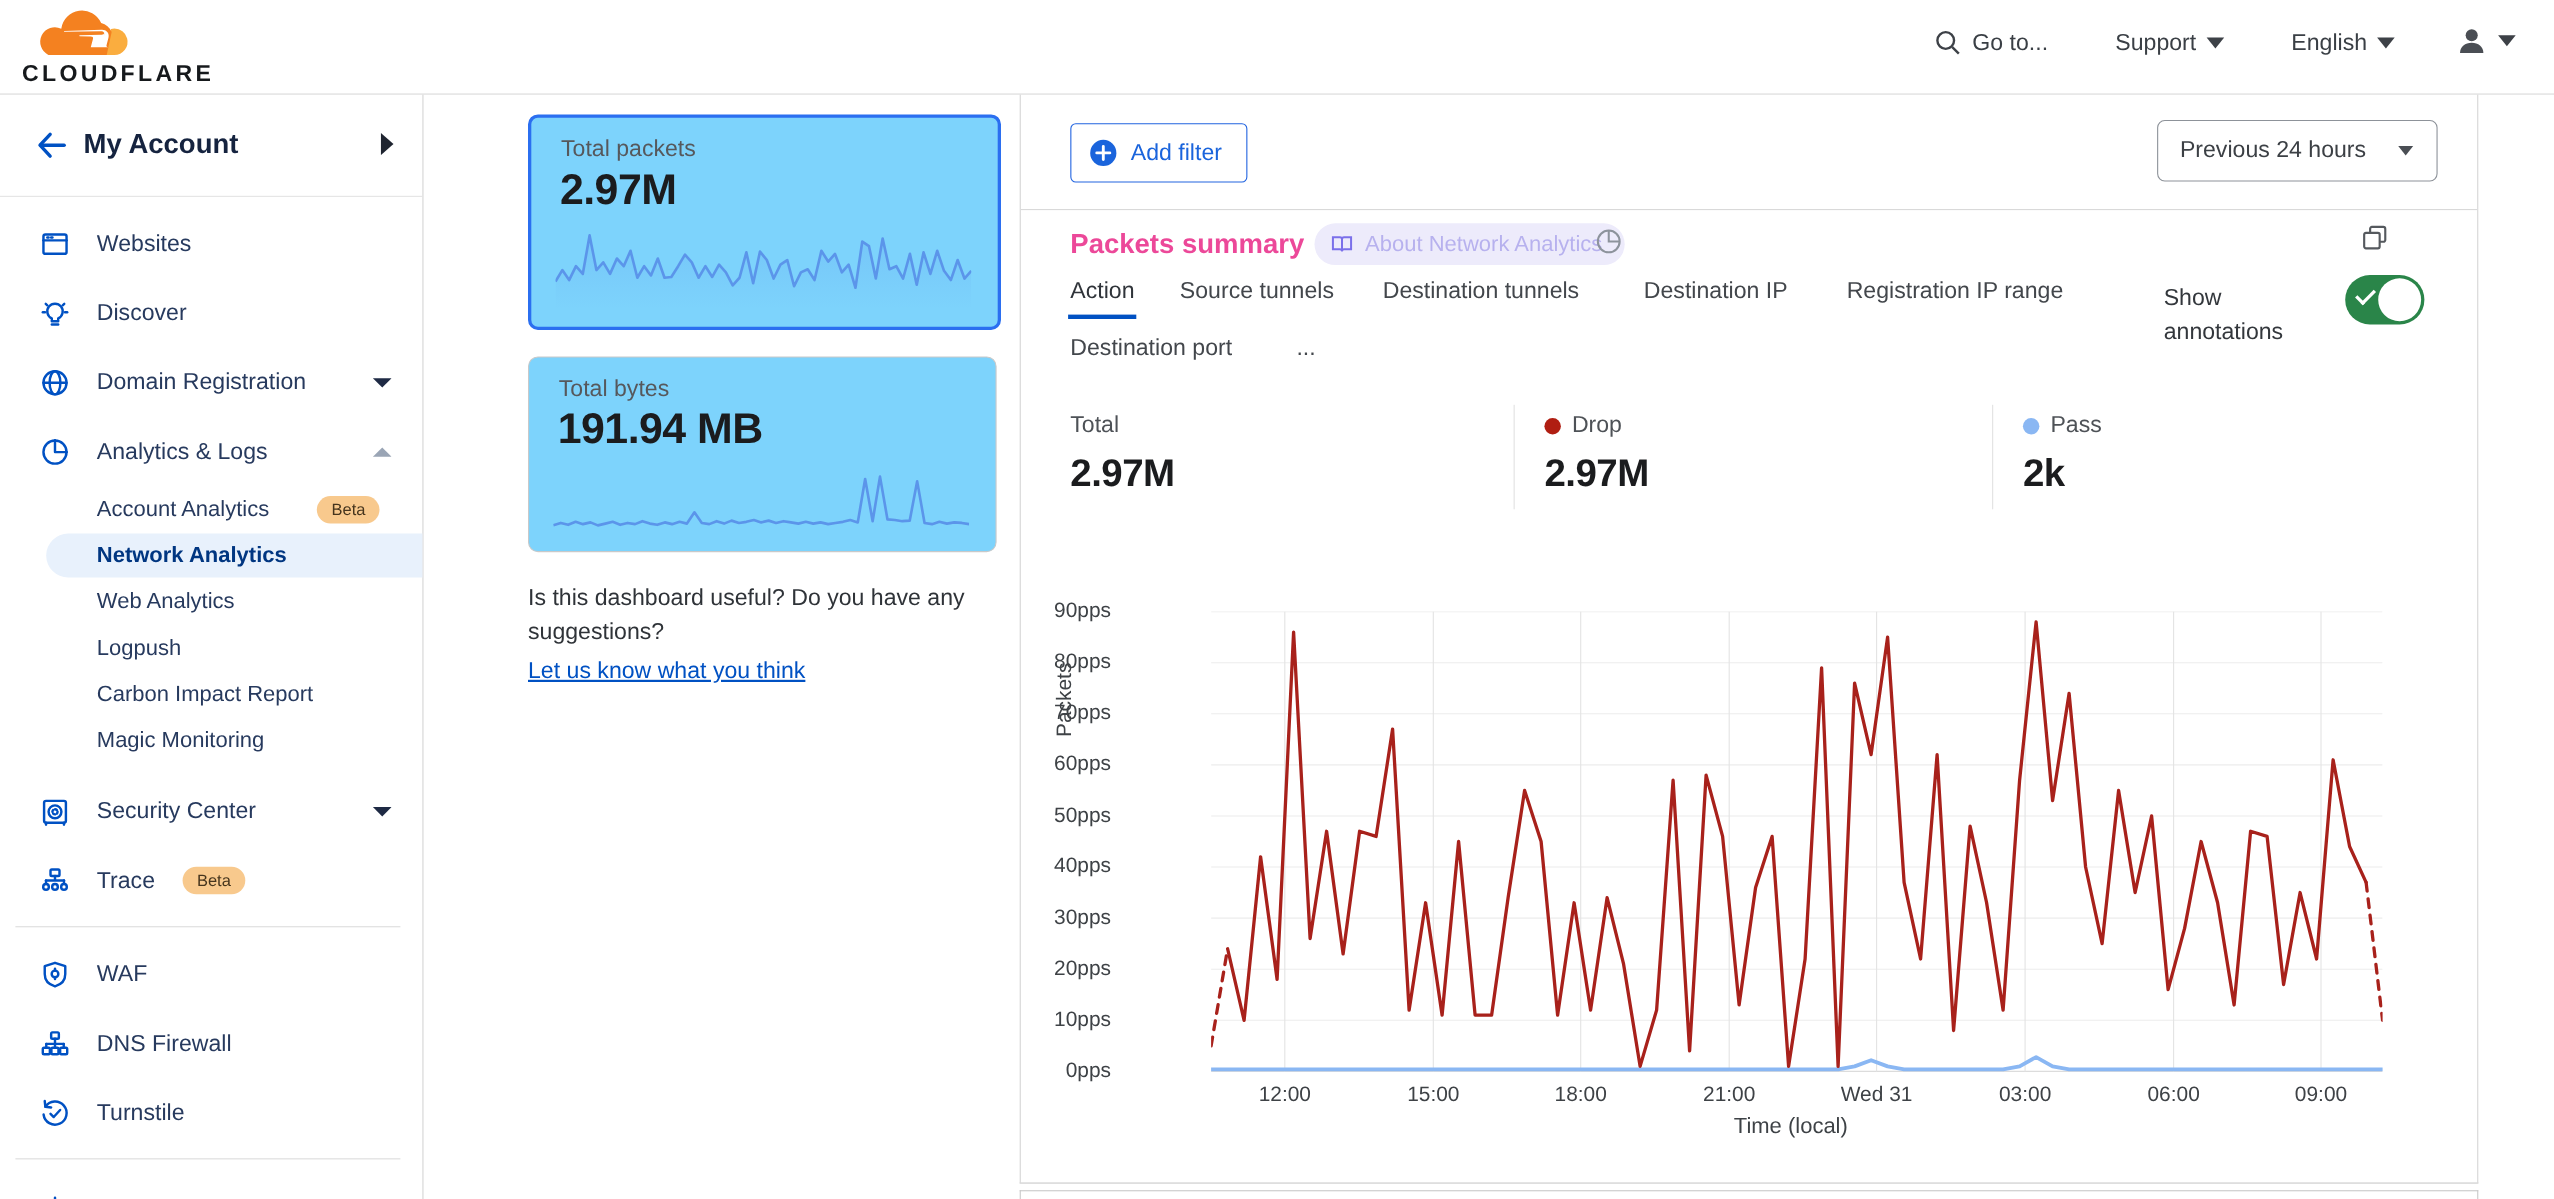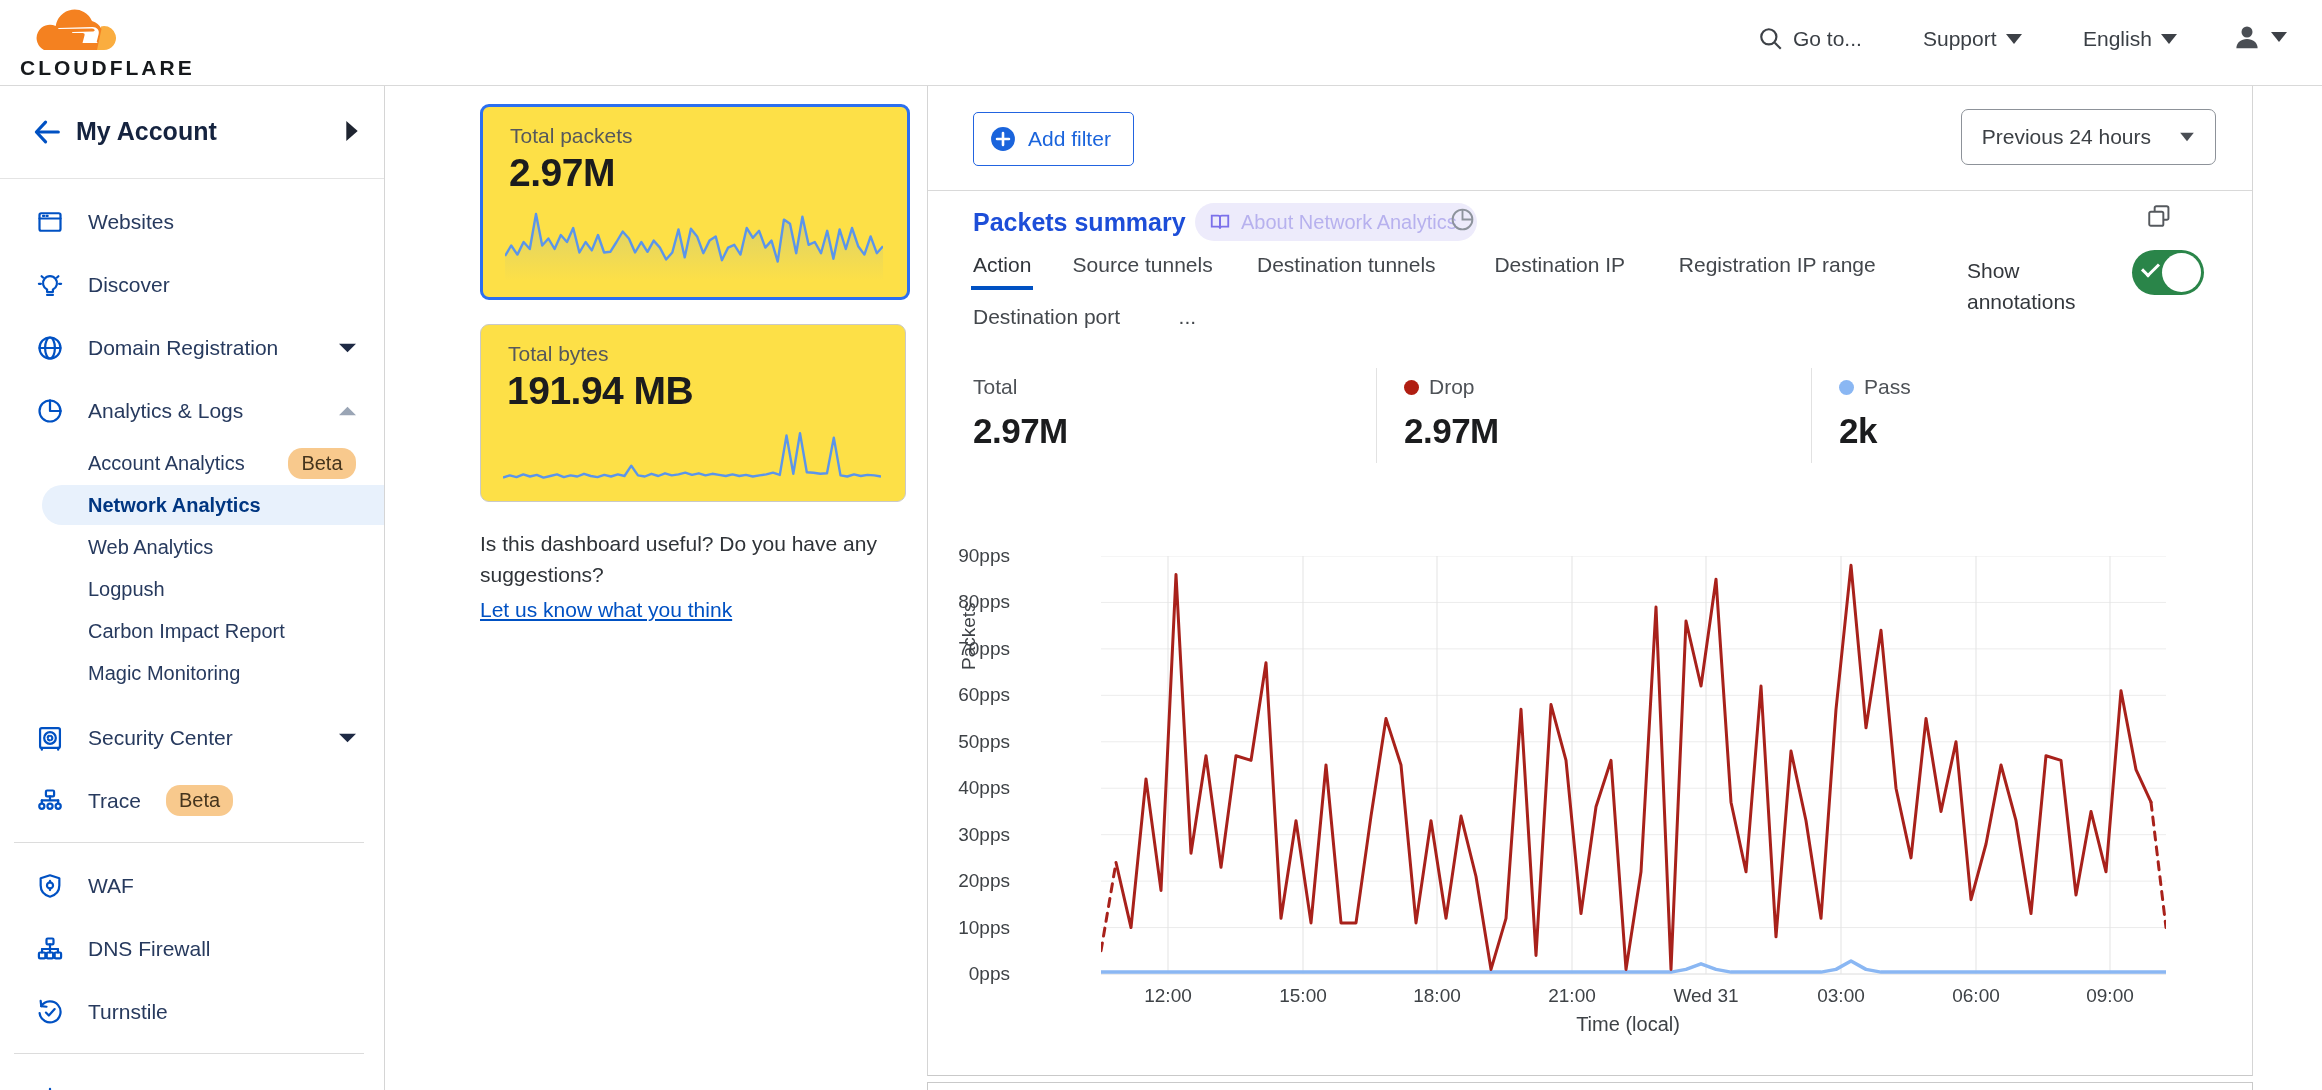--- a/index.html
+++ b/index.html
@@ -17,39 +17,39 @@
   .caret-down{width:0;height:0;border-left:8px solid transparent;border-right:8px solid transparent;border-top:10px solid #3d4147;display:inline-block;}
   
   #sidebar{left:0;top:85px;width:384px;height:1005px;background:#fff;border-right:1px solid #d5d5d5;}
   #sb-head{position:absolute;left:0;top:0;width:100%;height:93px;border-bottom:1px solid #e4e4e4;}
   #sb-title{position:absolute;left:76px;top:32px;font-size:25px;font-weight:bold;color:#15233f;}
   .sb-row{position:absolute;left:0;width:384px;display:flex;align-items:center;cursor:pointer;}
   .sb-ico{position:absolute;left:36px;width:28px;height:28px;color:#0051c3;display:flex;align-items:center;}
   .sb-label{position:absolute;left:88px;font-size:21px;color:#273a5e;white-space:nowrap;}
   .sb-sub .sb-label{font-size:20px;}
   .sb-caret{position:absolute;right:28px;}
-  .beta{display:inline-block;background:#f8c98d;color:#46351d;font-size:20px;padding:4px 13px;border-radius:14px;margin-left:13px;vertical-align:2px;}
+  .beta{display:inline-block;background:#f8c98d;color:#46351d;font-size:15px;padding:4px 13px;border-radius:14px;margin-left:13px;vertical-align:2px;}
   .sb-sel{position:absolute;left:42px;right:0;height:40px;background:#e8f1fc;border-radius:22px 0 0 22px;}
   .sb-div{position:absolute;left:14px;right:20px;height:1px;background:#dcdcdc;}
   
-  .mcard{position:absolute;background:#fde047;border-radius:9px;text-align:center;}
+  .mcard{position:absolute;background:#7dd3fc;border-radius:9px;text-align:center;}
   #card-packets{left:480px;top:104px;width:424px;height:190px;border:3px solid #2b6ff0;}
   #card-bytes{left:480px;top:324px;width:424px;height:176px;border:1px solid #c9c9c9;}
   .mcard .clabel{position:absolute;left:27px;top:17px;font-size:21px;color:#56585c;}
   .mcard .cvalue{position:absolute;left:26px;top:44px;font-size:39px;font-weight:bold;color:#1b1c1e;letter-spacing:-0.5px;}
   #feedback{left:480px;top:528px;width:436px;font-size:21px;color:#2f3338;line-height:31px;}
   #feedback a{color:#0051c3;text-decoration:underline;cursor:pointer;display:inline-block;margin-top:4px;}
   
   #mainpanel{left:927px;top:85px;width:1324px;height:990px;background:#fff;border-left:1px solid #d5d5d5;border-right:1px solid #d5d5d5;border-bottom:1px solid #c9c9c9;}
   #panel2{left:927px;top:1082px;width:1324px;height:8px;background:#fff;border:1px solid #c9c9c9;border-bottom:none;}
   #addfilter{position:absolute;left:45px;top:27px;height:52px;padding:0 22px 0 16px;border:1px solid #2264e0;border-radius:5px;background:#fff;display:flex;align-items:center;gap:12px;color:#1a64dc;font-size:21px;cursor:pointer;}
   #timerange{position:absolute;right:36px;top:24px;height:54px;padding:0 20px;border:1px solid #8d9299;border-radius:7px;background:#fff;display:flex;align-items:center;gap:28px;font-size:21px;color:#3c4045;cursor:pointer;}
   #timerange .caret-down{border-top-color:#4a4e54;transform:scale(.85);}
   #filter-div{position:absolute;left:0;top:105px;width:100%;height:1px;background:#d9d9d9;}
-  #ps-title{position:absolute;left:45px;top:123px;font-size:25px;font-weight:bold;color:#1d4ed8;}
+  #ps-title{position:absolute;left:45px;top:123px;font-size:25px;font-weight:bold;color:#ec4899;}
   #about-pill{position:absolute;left:267px;top:118px;height:38px;background:#edebfb;border-radius:20px;display:flex;align-items:center;padding:0 20px 0 14px;gap:10px;}
   #about-pill span{font-size:20px;color:#b7b1ee;}
   #pie-fade{position:absolute;left:522px;top:122px;color:#8d939c;}
   #expand-btn{position:absolute;right:80px;top:118px;color:#55595e;cursor:pointer;}
   .tab{position:absolute;font-size:21px;color:#43474c;cursor:pointer;white-space:nowrap;}
   .tab.active{color:#30343a;}
   .tab.active::after{content:"";position:absolute;left:-2px;right:-2px;bottom:-13px;height:4px;background:#0051c3;}
   #show-ann{position:absolute;left:1039px;top:170px;width:120px;font-size:21px;color:#33373c;line-height:31px;}
   #toggle{position:absolute;left:1204px;top:165px;width:72px;height:45px;background:#2a8549;border-radius:23px;cursor:pointer;}
   #toggle .knob{position:absolute;right:3px;top:3px;width:39px;height:39px;background:#fff;border-radius:50%;}

